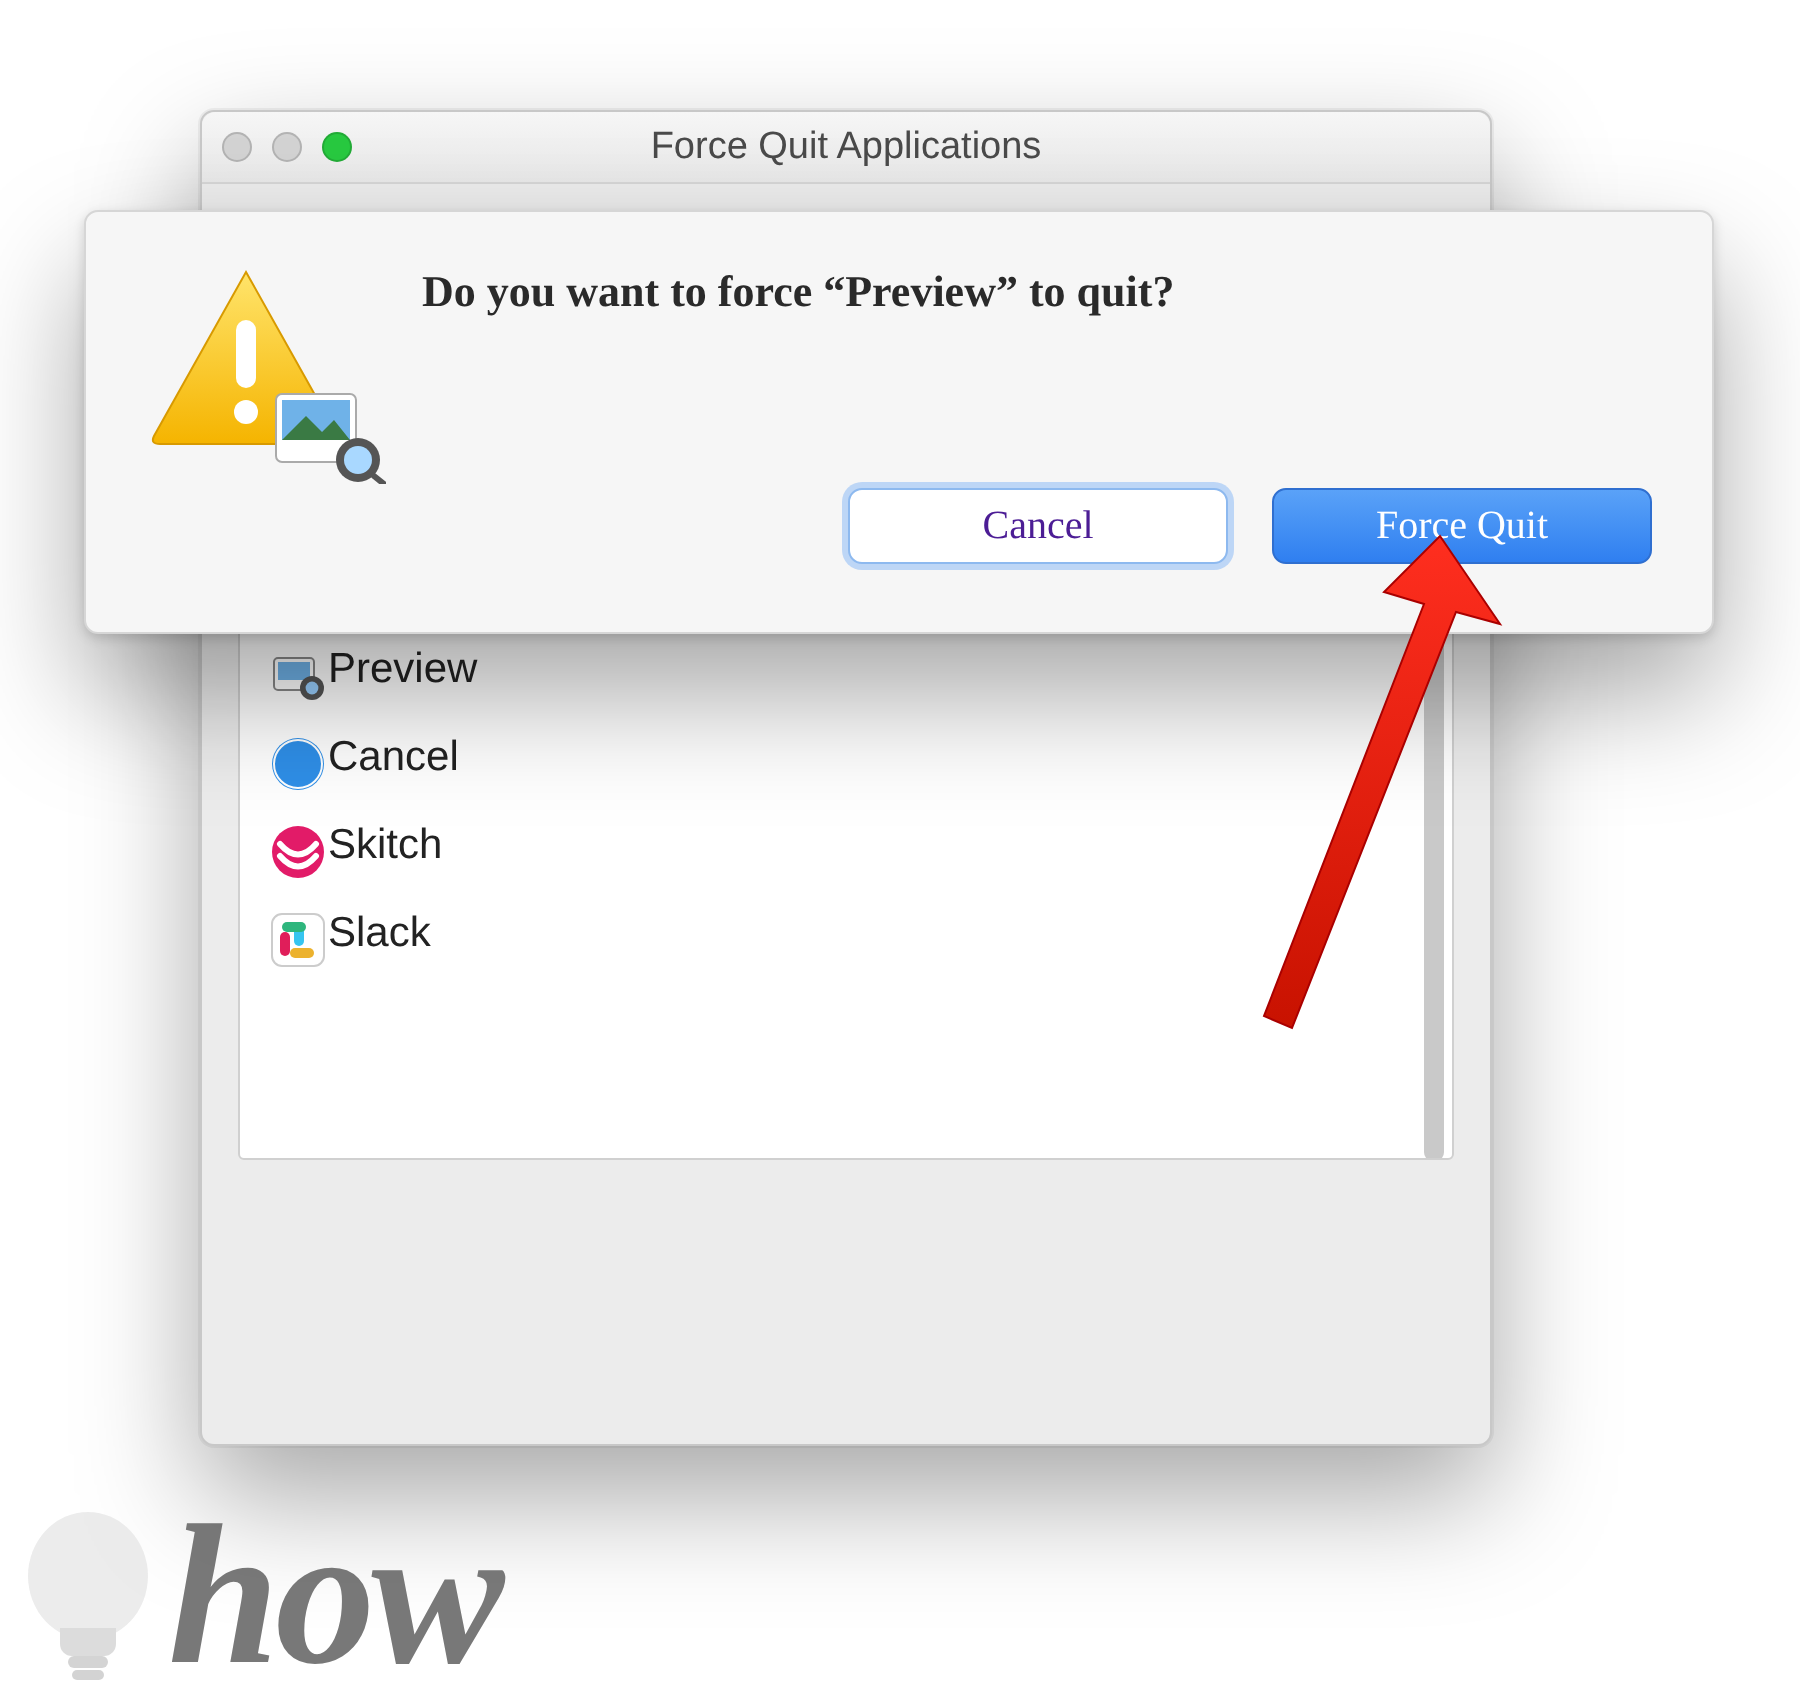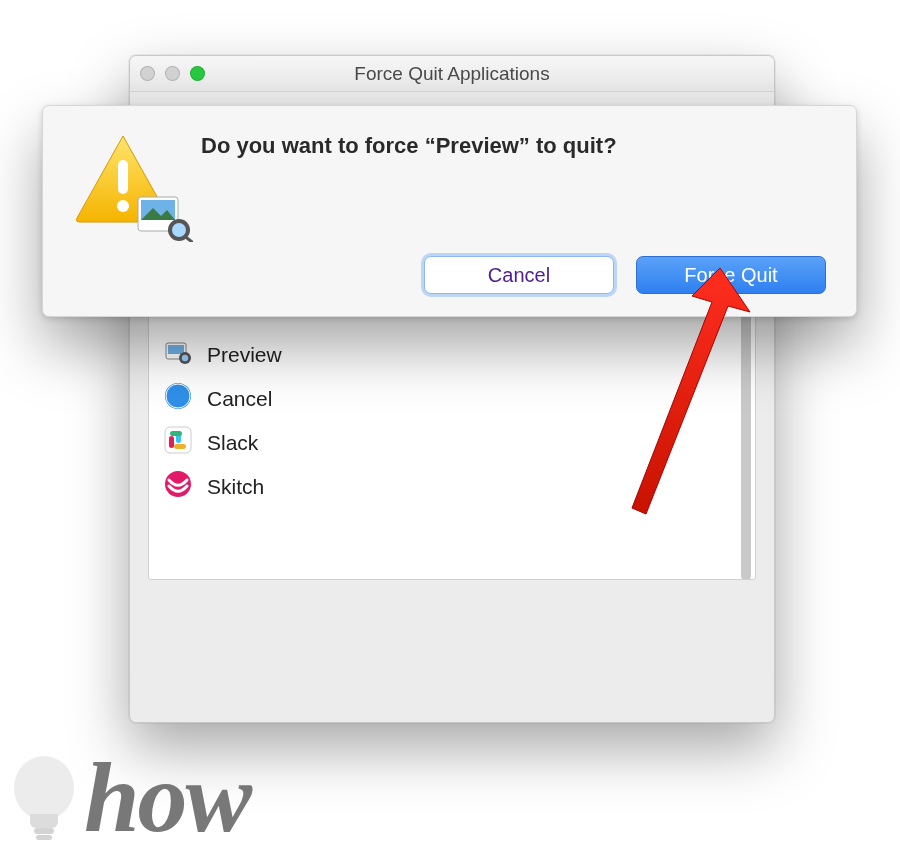--- a/index.html
+++ b/index.html
@@ -8,21 +8,21 @@
       height: 842px;
       background: #ffffff;
       font-family: -apple-system, "Helvetica Neue", Helvetica, Arial, sans-serif;
       position: relative;
       overflow: hidden;
     }
 
     
     .window {
       position: absolute;
-      left: 129px;
+      left: 100px;
       top: 55px;
       width: 646px;
       height: 668px;
       background: #ececec;
       border: 1px solid #c8c8c8;
       border-radius: 7px;
       box-shadow: 0 25px 60px rgba(0,0,0,0.35), 0 0 0 1px rgba(0,0,0,0.05);
     }
     .titlebar {
       height: 36px;
@@ -57,24 +57,23 @@
       position: relative;
       overflow: hidden;
     }
     .app-list {
       padding-top: 230px; 
       overflow: hidden;
       height: 100%;
     }
     .app-row {
       display: flex;
-      align-items: flex-end;
+      align-items: flex-start;
       height: 44px;
       padding-left: 14px;
-      gap: 14px;
     }
     .app-row .label {
       font-size: 21px;
       color: #222;
     }
     .app-icon {
       width: 30px; height: 30px;
       display: flex; align-items: center; justify-content: center;
       flex-shrink: 0;
     }
@@ -117,22 +116,23 @@
       position: absolute;
       left: 42px;
       top: 105px;
       width: 815px;
       height: 212px;
       background: #f6f6f6;
       border: 1px solid #d6d6d6;
       border-radius: 7px;
       box-shadow: 0 30px 60px rgba(0,0,0,0.35), 0 2px 6px rgba(0,0,0,0.15);
       display: flex;
-      padding: 26px 30px 22px 30px;
-      gap: 18px;
+      padding: 26px 30px 34px 30px;
+      gap: 28px;
+      font-family: Liberation Serif, serif;
     }
     .sheet-icon {
       width: 110px;
       flex-shrink: 0;
       position: relative;
     }
     .sheet-body { flex: 1; display: flex; flex-direction: column; }
     .sheet-title {
       font-size: 22px;
       font-weight: 700;
@@ -252,39 +252,39 @@
             <polygon points="15,15 14.5,15.5 8,22" fill="#ffffff"></polygon>
           </svg>
         </span>
         <span class="label">Cancel</span>
       </div>
 
 
       <div class="app-row">
         <span class="app-icon">
           <svg viewBox="0 0 30 30">
+            <circle cx="15" cy="15" r="13" fill="#e21b68"></circle>
+            <path d="M6 11 C12 18, 18 18, 24 11" stroke="#fff" stroke-width="3" fill="none" stroke-linecap="round"></path>
+            <path d="M6 17 C12 24, 18 24, 24 17" stroke="#fff" stroke-width="3" fill="none" stroke-linecap="round"></path>
+          </svg>
+        </span>
+        <span class="label">Skitch</span>
+      </div>
+
+      <div class="app-row">
+        <span class="app-icon">
+          <svg viewBox="0 0 30 30">
             <rect x="2" y="2" width="26" height="26" rx="5" fill="#fff" stroke="#ccc"></rect>
             <rect x="6" y="11" width="5" height="12" rx="2.5" fill="#e01e5a"></rect>
             <rect x="13" y="6" width="5" height="12" rx="2.5" fill="#36c5f0"></rect>
             <rect x="11" y="19" width="12" height="5" rx="2.5" fill="#ecb22e"></rect>
             <rect x="7" y="6" width="12" height="5" rx="2.5" fill="#2eb67d"></rect>
           </svg>
         </span>
         <span class="label">Slack</span>
-      </div>
-
-      <div class="app-row">
-        <span class="app-icon">
-          <svg viewBox="0 0 30 30">
-            <circle cx="15" cy="15" r="13" fill="#e21b68"></circle>
-            <path d="M6 11 C12 18, 18 18, 24 11" stroke="#fff" stroke-width="3" fill="none" stroke-linecap="round"></path>
-            <path d="M6 17 C12 24, 18 24, 24 17" stroke="#fff" stroke-width="3" fill="none" stroke-linecap="round"></path>
-          </svg>
-        </span>
-        <span class="label">Skitch</span>
       </div>
 
     </div>
     <div class="scrollbar"></div>
   </div>
 
 </div>
 
 <div class="sheet">
   <div class="sheet-icon">

